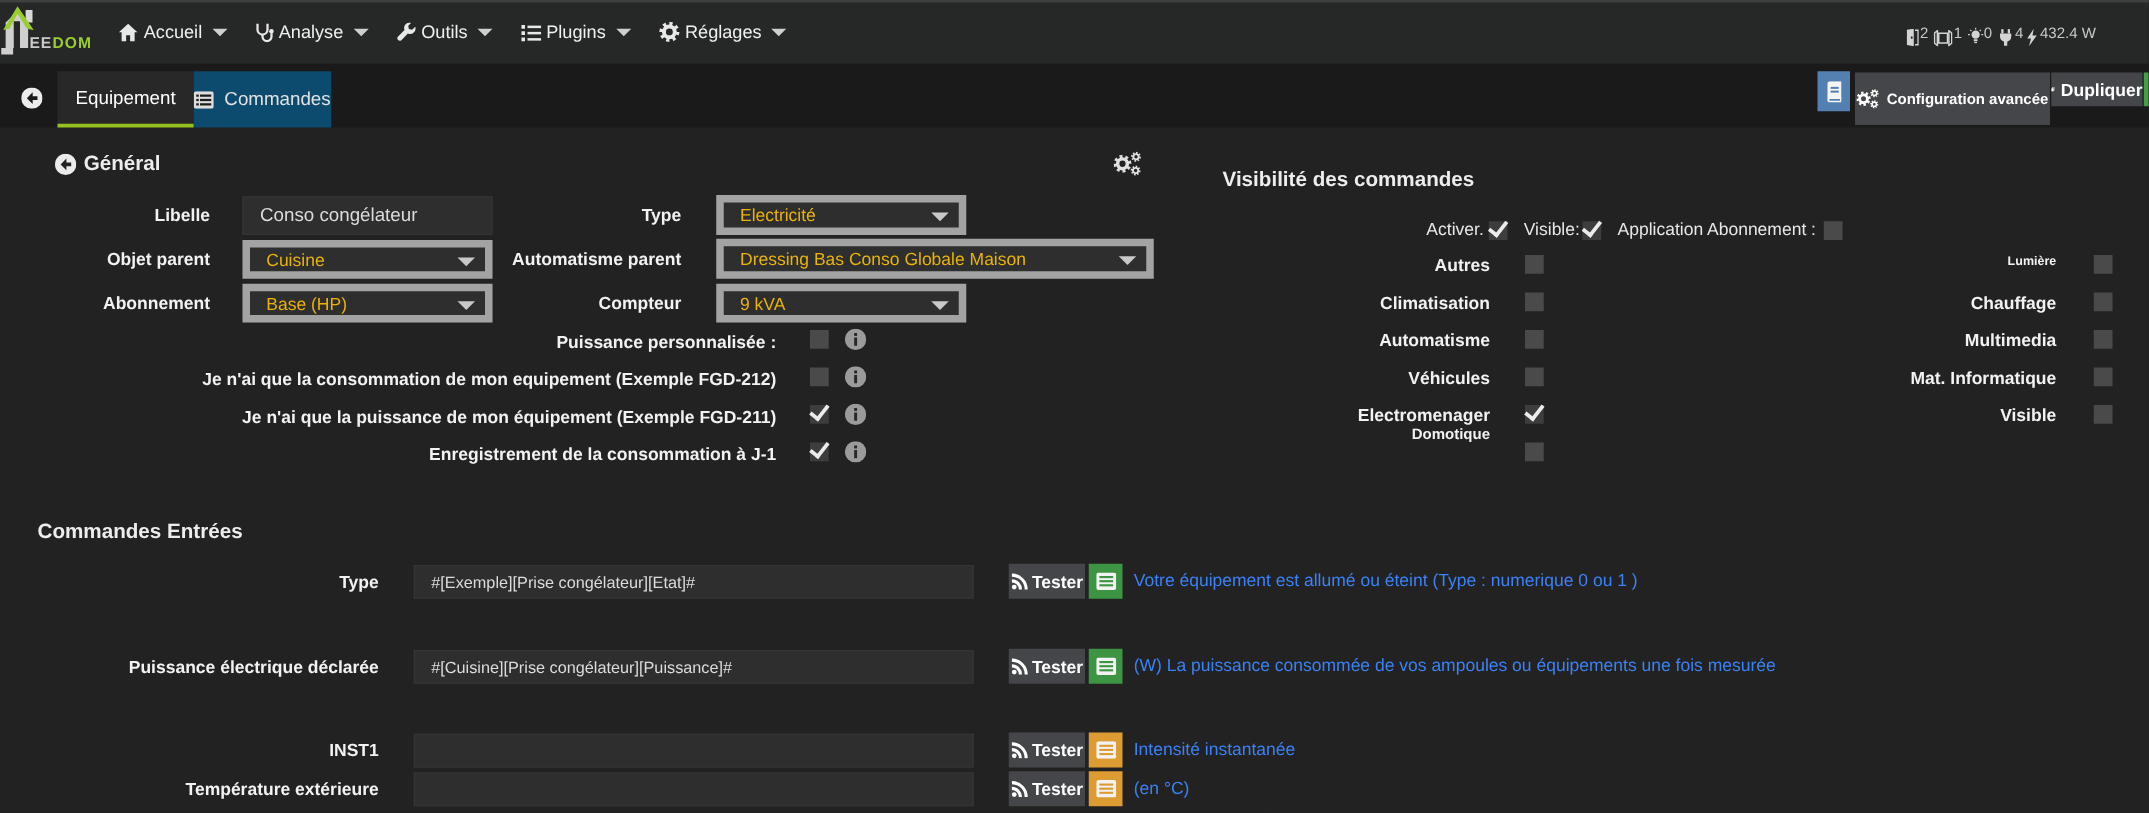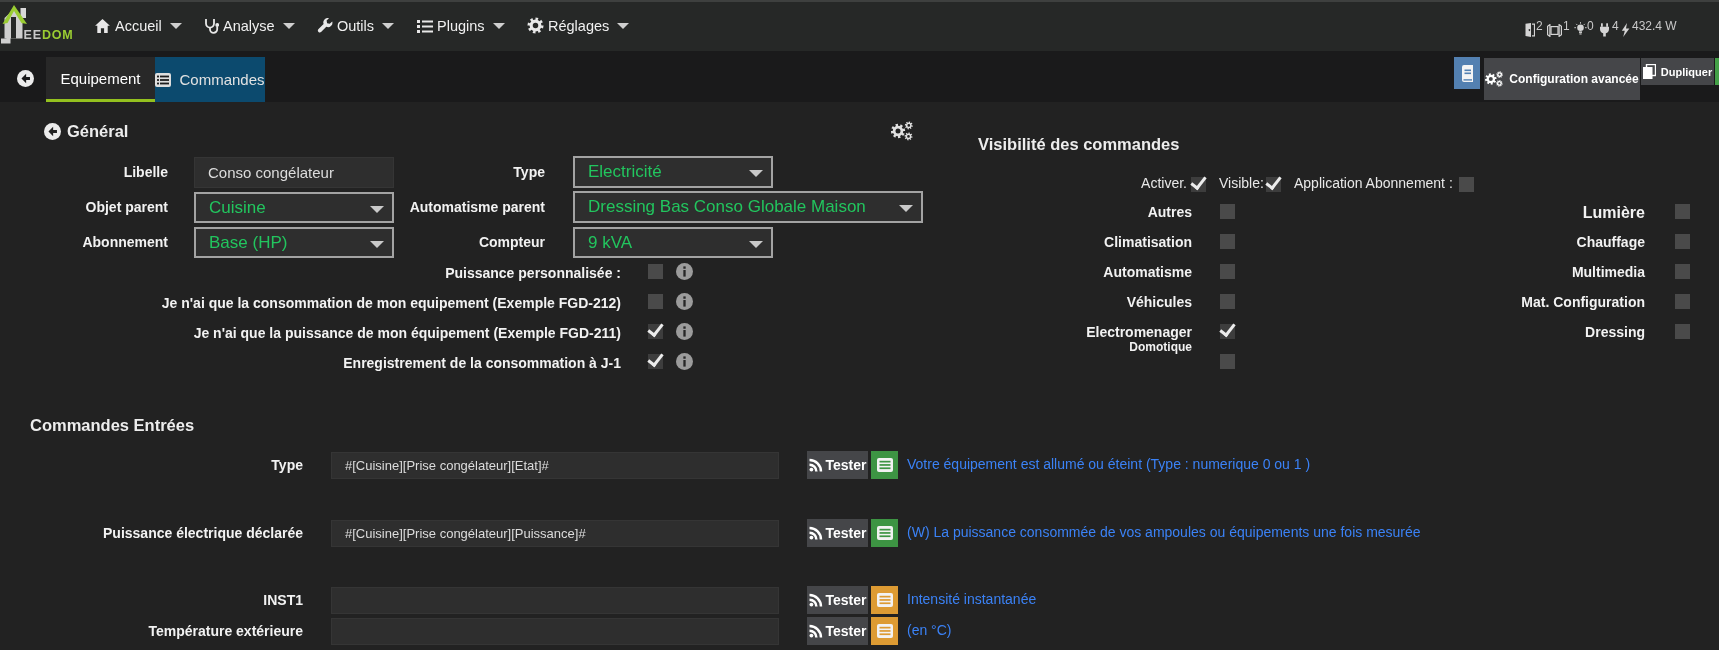--- a/index.html
+++ b/index.html
@@ -7,21 +7,21 @@
 #page{position:relative;width:1719px;height:650px;background:#222222}
 .abs{position:absolute}
 .nav{left:0;top:0;width:1719px;height:51px;background:#262827;border-top:2px solid #3e403f}
 .strip{left:0;top:51px;width:1719px;height:51px;background:#1a1a1b}
 .mi{display:flex;align-items:center;height:51px;color:#f0f0f0;font-size:14.5px;gap:4px}
 .caret{width:0;height:0;border-left:6px solid transparent;border-right:6px solid transparent;border-top:6px solid #cfcfcf;margin-left:4px}
 .nstat{display:flex;align-items:center;height:51px;color:#c9c9c9;font-size:12px}
 .tab{display:flex;align-items:center;justify-content:center;gap:8px;color:#e2e2e2;font-size:15px}
 .lbl{font-weight:bold;color:#f2f2f2;font-size:14px;text-align:right}
 .inp{background:#2e2e2e;border:1px solid #353535;color:#dcdcdc;font-size:15px;display:flex;align-items:center;padding-left:13px}
-.sel{background:#2e2e2e;border:2px solid #a3a3a3;color:#22c55e;font-size:17px;display:flex;align-items:center;padding-left:13px}
+.sel{background:#2e2e2e;border:6px solid #a3a3a3;color:#eab308;font-size:14px;display:flex;align-items:center;padding-left:13px}
 .sel .sc{position:absolute;right:8px;top:50%;margin-top:-2px;width:0;height:0;border-left:7px solid transparent;border-right:7px solid transparent;border-top:7px solid #c9c9c9}
 .cb{background:#4a4a4a;width:15px;height:15px;position:absolute}
 .cb.ck{background:#3d3d3d}
 .cb.ck:after{content:"";position:absolute;left:3px;top:-3px;width:6px;height:12px;border:solid #ececec;border-width:0 3px 3px 0;transform:rotate(38deg)}
 .hdr{font-weight:bold;color:#ededed;font-size:16.5px}
 .desc{color:#3b82f6;font-size:14px}
 .btn{background:#454649;color:#fff;display:flex;align-items:center;justify-content:center;font-weight:bold;font-size:12.5px;gap:5px;white-space:nowrap}
 .cmdbtn{display:flex;align-items:center;justify-content:center}
 .green{background:#3d9443}
 .orange{background:#dd9b33}
@@ -159,21 +159,21 @@
         <rect x="4.5" y="7.5" width="6.5" height="1.6" fill="#5380b1"></rect>
         <rect x="3.5" y="14.2" width="8.5" height="1.4" fill="#5380b1"></rect>
       </svg>
   </div>
   <div class="abs btn" style="left:1484px;top:58px;width:156px;height:42px;font-size:12px">
     <svg width="19" height="16" viewBox="0 0 19 16">
         <path d="M11.16 10.21 L9.91 12.09 L8.85 11.03 L7.46 11.97 L8.03 13.35 L5.82 13.80 L5.81 12.30 L4.17 11.98 L3.59 13.36 L1.71 12.11 L2.77 11.05 L1.83 9.66 L0.45 10.23 L0.00 8.02 L1.50 8.01 L1.82 6.37 L0.44 5.79 L1.69 3.91 L2.75 4.97 L4.14 4.03 L3.57 2.65 L5.78 2.20 L5.79 3.70 L7.43 4.02 L8.01 2.64 L9.89 3.89 L8.83 4.95 L9.77 6.34 L11.15 5.77 L11.60 7.98 L10.10 7.99 L9.78 9.63 Z M7.80 8.00 A2.00 2.00 0 1 0 3.80 8.00 A2.00 2.00 0 1 0 7.80 8.00 Z M17.90 3.60 L17.65 4.86 L16.82 4.52 L16.30 5.30 L16.93 5.93 L15.86 6.65 L15.52 5.82 L14.60 6.00 L14.60 6.90 L13.34 6.65 L13.68 5.82 L12.90 5.30 L12.27 5.93 L11.55 4.86 L12.38 4.52 L12.20 3.60 L11.30 3.60 L11.55 2.34 L12.38 2.68 L12.90 1.90 L12.27 1.27 L13.34 0.55 L13.68 1.38 L14.60 1.20 L14.60 0.30 L15.86 0.55 L15.52 1.38 L16.30 1.90 L16.93 1.27 L17.65 2.34 L16.82 2.68 L17.00 3.60 Z M15.70 3.60 A1.10 1.10 0 1 0 13.50 3.60 A1.10 1.10 0 1 0 15.70 3.60 Z M17.70 12.40 L17.45 13.66 L16.62 13.32 L16.10 14.10 L16.73 14.73 L15.66 15.45 L15.32 14.62 L14.40 14.80 L14.40 15.70 L13.14 15.45 L13.48 14.62 L12.70 14.10 L12.07 14.73 L11.35 13.66 L12.18 13.32 L12.00 12.40 L11.10 12.40 L11.35 11.14 L12.18 11.48 L12.70 10.70 L12.07 10.07 L13.14 9.35 L13.48 10.18 L14.40 10.00 L14.40 9.10 L15.66 9.35 L15.32 10.18 L16.10 10.70 L16.73 10.07 L17.45 11.14 L16.62 11.48 L16.80 12.40 Z M15.50 12.40 A1.10 1.10 0 1 0 13.30 12.40 A1.10 1.10 0 1 0 15.50 12.40 Z" fill="#fff"></path>
       </svg>
     <span>Configuration avancée</span>
   </div>
-  <div class="abs btn" style="left:1641px;top:58px;width:73px;height:27px;font-size:11px">
+  <div class="abs btn" style="left:1641px;top:58px;width:73px;height:27px;font-size:14px">
     <svg width="13" height="15" viewBox="0 0 13 15">
         <rect x="3.5" y="0.5" width="9" height="11" fill="none" stroke="#fff" stroke-width="1.4"></rect>
         <rect x="0" y="3" width="9.5" height="12" fill="#fff"></rect>
       </svg>
     <span>Dupliquer</span>
   </div>
   <div class="abs" style="left:1715px;top:58px;width:4px;height:27px;background:#43a047"></div>
 
   <svg class="abs" style="left:44px;top:123px" width="17" height="17" viewBox="0 0 16 16">
       <circle cx="8" cy="8" r="8" fill="#ececec"></circle>
@@ -234,50 +234,50 @@
   <div class="abs hdr" style="left:978px;top:135px">Visibilité des commandes</div>
   <div class="abs" style="left:1045px;width:142px;text-align:right;top:175px;color:#e8e8e8;font-size:14px">Activer.</div>
   <div class="abs cb ck" style="left:1191px;top:177px"></div>
   <div class="abs" style="left:1219px;width:43px;text-align:right;top:175px;color:#e8e8e8;font-size:14px">Visible:</div>
   <div class="abs cb ck" style="left:1266px;top:177px"></div>
   <div class="abs" style="left:1294px;top:175px;color:#e8e8e8;font-size:14px">Application Abonnement :</div>
   <div class="abs cb" style="left:1459px;top:177px"></div>
 
   <div class="abs lbl" style="left:992px;width:200px;top:204px;font-size:14px">Autres</div>
   <div class="abs cb" style="left:1220px;top:204px"></div>
-  <div class="abs lbl" style="left:1445px;width:200px;top:204px;font-size:16px">Lumière</div>
+  <div class="abs lbl" style="left:1445px;width:200px;top:204px;font-size:10px">Lumière</div>
   <div class="abs cb" style="left:1675px;top:204px"></div>
 
   <div class="abs lbl" style="left:992px;width:200px;top:234px;font-size:14px">Climatisation</div>
   <div class="abs cb" style="left:1220px;top:234px"></div>
   <div class="abs lbl" style="left:1445px;width:200px;top:234px;font-size:14px">Chauffage</div>
   <div class="abs cb" style="left:1675px;top:234px"></div>
 
   <div class="abs lbl" style="left:992px;width:200px;top:264px;font-size:14px">Automatisme</div>
   <div class="abs cb" style="left:1220px;top:264px"></div>
   <div class="abs lbl" style="left:1445px;width:200px;top:264px;font-size:14px">Multimedia</div>
   <div class="abs cb" style="left:1675px;top:264px"></div>
 
   <div class="abs lbl" style="left:992px;width:200px;top:294px;font-size:14px">Véhicules</div>
   <div class="abs cb" style="left:1220px;top:294px"></div>
-  <div class="abs lbl" style="left:1445px;width:200px;top:294px;font-size:14px">Mat. Configuration</div>
+  <div class="abs lbl" style="left:1445px;width:200px;top:294px;font-size:14px">Mat. Informatique</div>
   <div class="abs cb" style="left:1675px;top:294px"></div>
 
   <div class="abs lbl" style="left:992px;width:200px;top:324px;font-size:14px">Electromenager</div>
   <div class="abs cb ck" style="left:1220px;top:324px"></div>
-  <div class="abs lbl" style="left:1445px;width:200px;top:324px;font-size:14px">Dressing</div>
+  <div class="abs lbl" style="left:1445px;width:200px;top:324px;font-size:14px">Visible</div>
   <div class="abs cb" style="left:1675px;top:324px"></div>
 
   <div class="abs lbl" style="left:992px;width:200px;top:340px;font-size:12px">Domotique</div>
   <div class="abs cb" style="left:1220px;top:354px"></div>
 
   <div class="abs hdr" style="left:30px;top:416px">Commandes Entrées</div>
 
   <div class="abs lbl" style="left:103px;width:200px;top:457px">Type</div>
-  <div class="abs inp" style="left:331px;top:452px;width:448px;height:27px;font-size:13px">#[Cuisine][Prise congélateur][Etat]#</div>
+  <div class="abs inp" style="left:331px;top:452px;width:448px;height:27px;font-size:13px">#[Exemple][Prise congélateur][Etat]#</div>
   <div class="abs btn" style="left:807px;top:451px;width:61px;height:28px;font-size:14px;gap:3px">
       <svg width="14" height="14" viewBox="0 0 14 14">
         <g fill="#fff">
           <circle cx="2.4" cy="11.6" r="1.9"></circle>
           <path d="M0.5 5.4 a8.1 8.1 0 0 1 8.1 8.1 h-2.5 a5.6 5.6 0 0 0 -5.6 -5.6 Z"></path>
           <path d="M0.5 0.8 a12.7 12.7 0 0 1 12.7 12.7 h-2.5 A10.2 10.2 0 0 0 0.5 3.3 Z"></path>
         </g>
       </svg>
       <span>Tester</span>
     </div>

